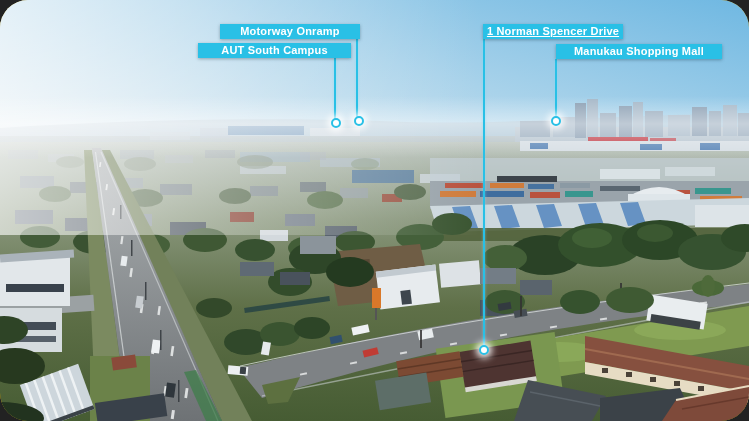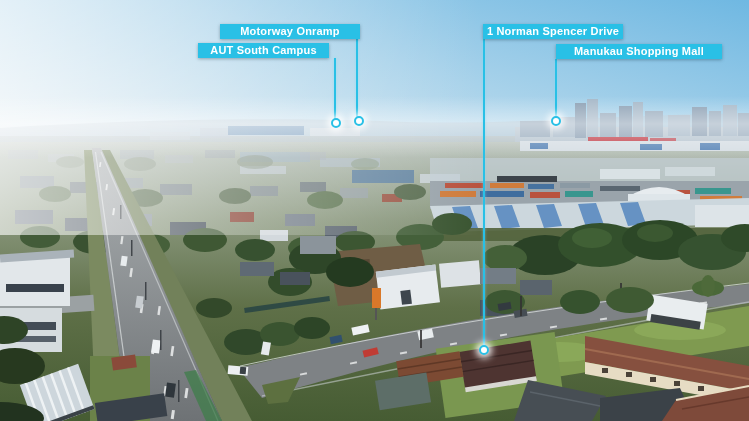--- a/index.html
+++ b/index.html
@@ -1,17 +1,17 @@
 <!DOCTYPE html>
 <html><head>
 <meta charset="utf-8">
 <style>
   html,body{margin:0;padding:0;background:#222;}
   .stage{position:relative;width:749px;height:421px;overflow:hidden;
-         font-family:"Liberation Sans",sans-serif;background:#eab308;}
+         font-family:"Liberation Sans",sans-serif;background:#eab308;border-radius:28px;}
   .photo{position:absolute;left:0;top:0;width:749px;height:421px;display:block;}
   .callout-label{position:absolute;height:15px;background:#29c0e6;color:#ffffff;
       font-weight:bold;font-size:11px;line-height:15px;text-align:center;
       letter-spacing:.2px;box-shadow:0 1px 3px rgba(8,40,58,.35);}
   .callout-line{position:absolute;width:2px;background:#29c0e6;
       box-shadow:0 0 3px rgba(130,225,248,.6);}
   .callout-dot{position:absolute;width:6px;height:6px;background:#ffffff;
       border:2px solid #29c0e6;border-radius:50%;
       box-shadow:0 0 7px 3px rgba(255,255,255,.95);}
 </style>
@@ -359,27 +359,27 @@
 
   <div>
     <div class="callout-line" style="left:356px;top:39px;height:78px;"></div>
     <div class="callout-dot" style="left:354px;top:116px;"></div>
     <div class="callout-label" style="left:220px;top:24px;width:140px;">Motorway Onramp</div>
   </div>
 
   <div>
     <div class="callout-line" style="left:334px;top:58px;height:61px;"></div>
     <div class="callout-dot" style="left:331px;top:118px;"></div>
-    <div class="callout-label" style="left:198px;top:43px;width:131px;">AUT South Campus</div>
+    <div class="callout-label" style="left:198px;top:43px;width:153px;">AUT South Campus</div>
   </div>
 
   <div>
     <div class="callout-line" style="left:483px;top:39px;height:306px;"></div>
     <div class="callout-dot" style="left:479px;top:345px;"></div>
-    <div class="callout-label" style="left:483px;top:24px;width:140px;">1 Norman Spencer Drive</div>
+    <div class="callout-label" style="left:483px;top:24px;width:140px;text-decoration:underline;">1 Norman Spencer Drive</div>
   </div>
 
   <div>
     <div class="callout-line" style="left:555px;top:59px;height:58px;"></div>
     <div class="callout-dot" style="left:551px;top:116px;"></div>
     <div class="callout-label" style="left:556px;top:44px;width:166px;">Manukau Shopping Mall</div>
   </div>
 
 </div>
 

